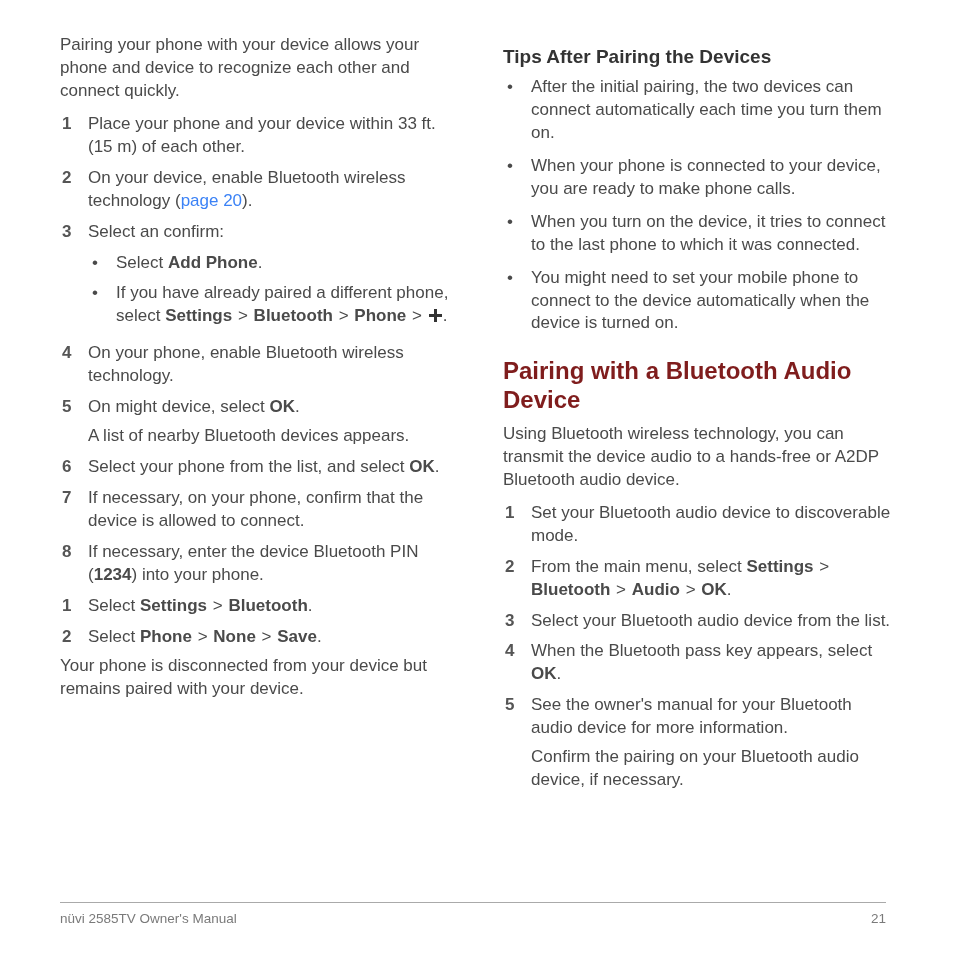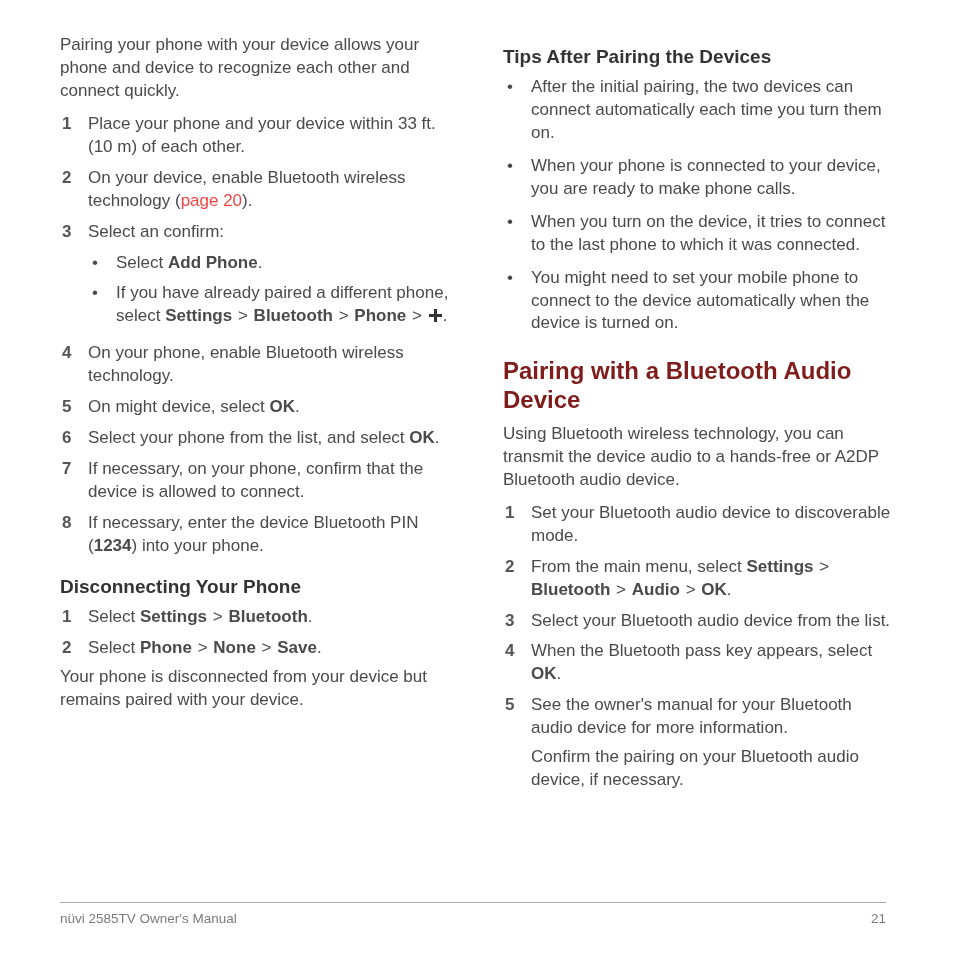--- a/index.html
+++ b/index.html
@@ -52,21 +52,21 @@
   .bullet-row .b {
     width: 28px;
     flex-shrink: 0;
     text-align: left;
     padding-left: 4px;
   }
   .bullet-row .bt { flex: 1; }
   .right-bullets .bullet-row { margin-bottom: 10px; }
   .bold { font-weight: 700; }
   .gt { margin: 0 1px; }
-  .link { color: #ef4444; }
+  .link { color: #3b82f6; }
   .h3 {
     font-size: 19px;
     font-weight: 700;
     color: #333;
     margin: 18px 0 8px 0;
   }
   .h2 {
     font-size: 24px;
     font-weight: 700;
     color: #7f1d1d;
@@ -94,21 +94,21 @@
 </head>
 <body>
 
 <div class="columns">
 
   <div class="col">
     <p class="intro">Pairing your phone with your device allows your phone and device to recognize each other and connect quickly.</p>
 
     <div class="step">
       <div class="num">1</div>
-      <div class="txt">Place your phone and your device within 33 ft. (10 m) of each other.</div>
+      <div class="txt">Place your phone and your device within 33 ft. (15 m) of each other.</div>
     </div>
 
     <div class="step">
       <div class="num">2</div>
       <div class="txt">
         <span>On your device, enable Bluetooth wireless technology (</span><span class="link">page 20</span><span>).</span>
       </div>
     </div>
 
     <div class="step">
@@ -137,20 +137,21 @@
 
     <div class="step">
       <div class="num">4</div>
       <div class="txt">On your phone, enable Bluetooth wireless technology.</div>
     </div>
 
     <div class="step">
       <div class="num">5</div>
       <div class="txt">
         <p><span>On might device, select </span><span class="bold">OK</span><span>.</span></p>
+        <p>A list of nearby Bluetooth devices appears.</p>
       </div>
     </div>
 
     <div class="step">
       <div class="num">6</div>
       <div class="txt">
         <span>Select your phone from the list, and select </span><span class="bold">OK</span><span>.</span>
       </div>
     </div>
 
@@ -159,21 +160,20 @@
       <div class="txt">If necessary, on your phone, confirm that the device is allowed to connect.</div>
     </div>
 
     <div class="step">
       <div class="num">8</div>
       <div class="txt">
         <span>If necessary, enter the device Bluetooth PIN (</span><span class="bold">1234</span><span>) into your phone.</span>
       </div>
     </div>
 
-    <div class="h3">Disconnecting Your Phone</div>
 
     <div class="step">
       <div class="num">1</div>
       <div class="txt">
         <span>Select </span><span class="bold">Settings</span> <span class="gt">&gt;</span> <span class="bold">Bluetooth</span><span>.</span>
       </div>
     </div>
 
     <div class="step">
       <div class="num">2</div>

